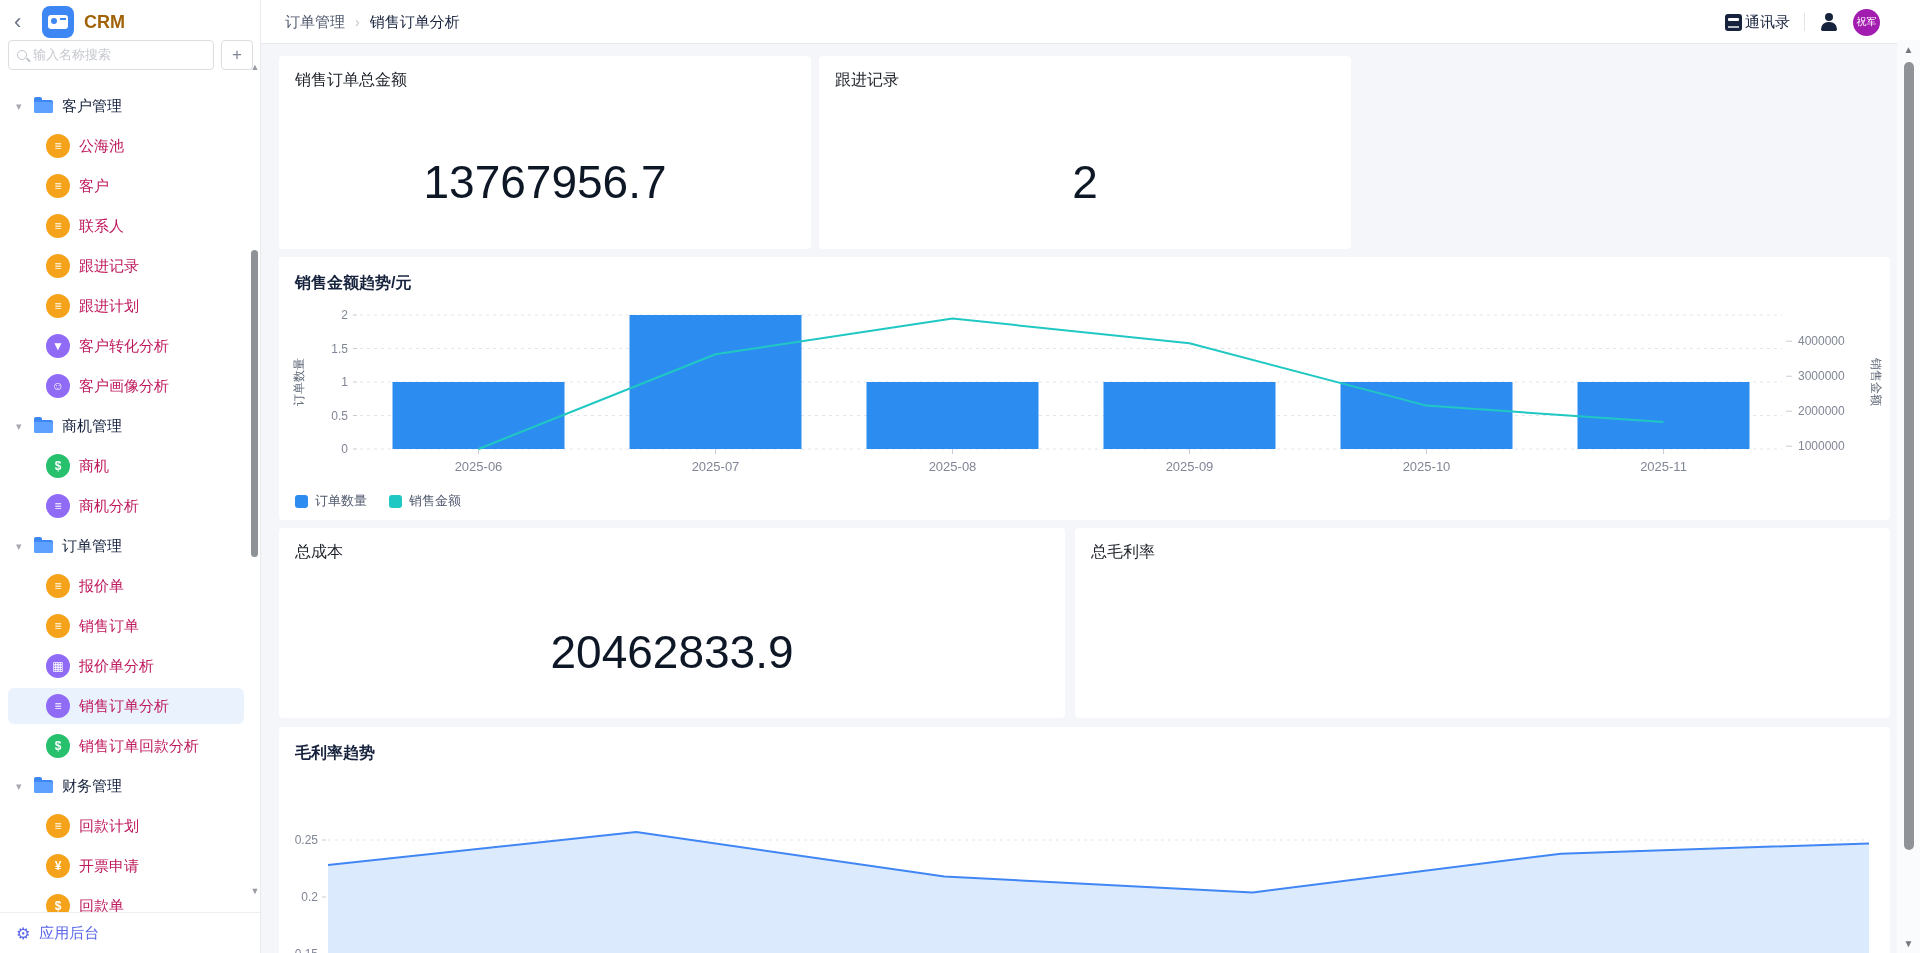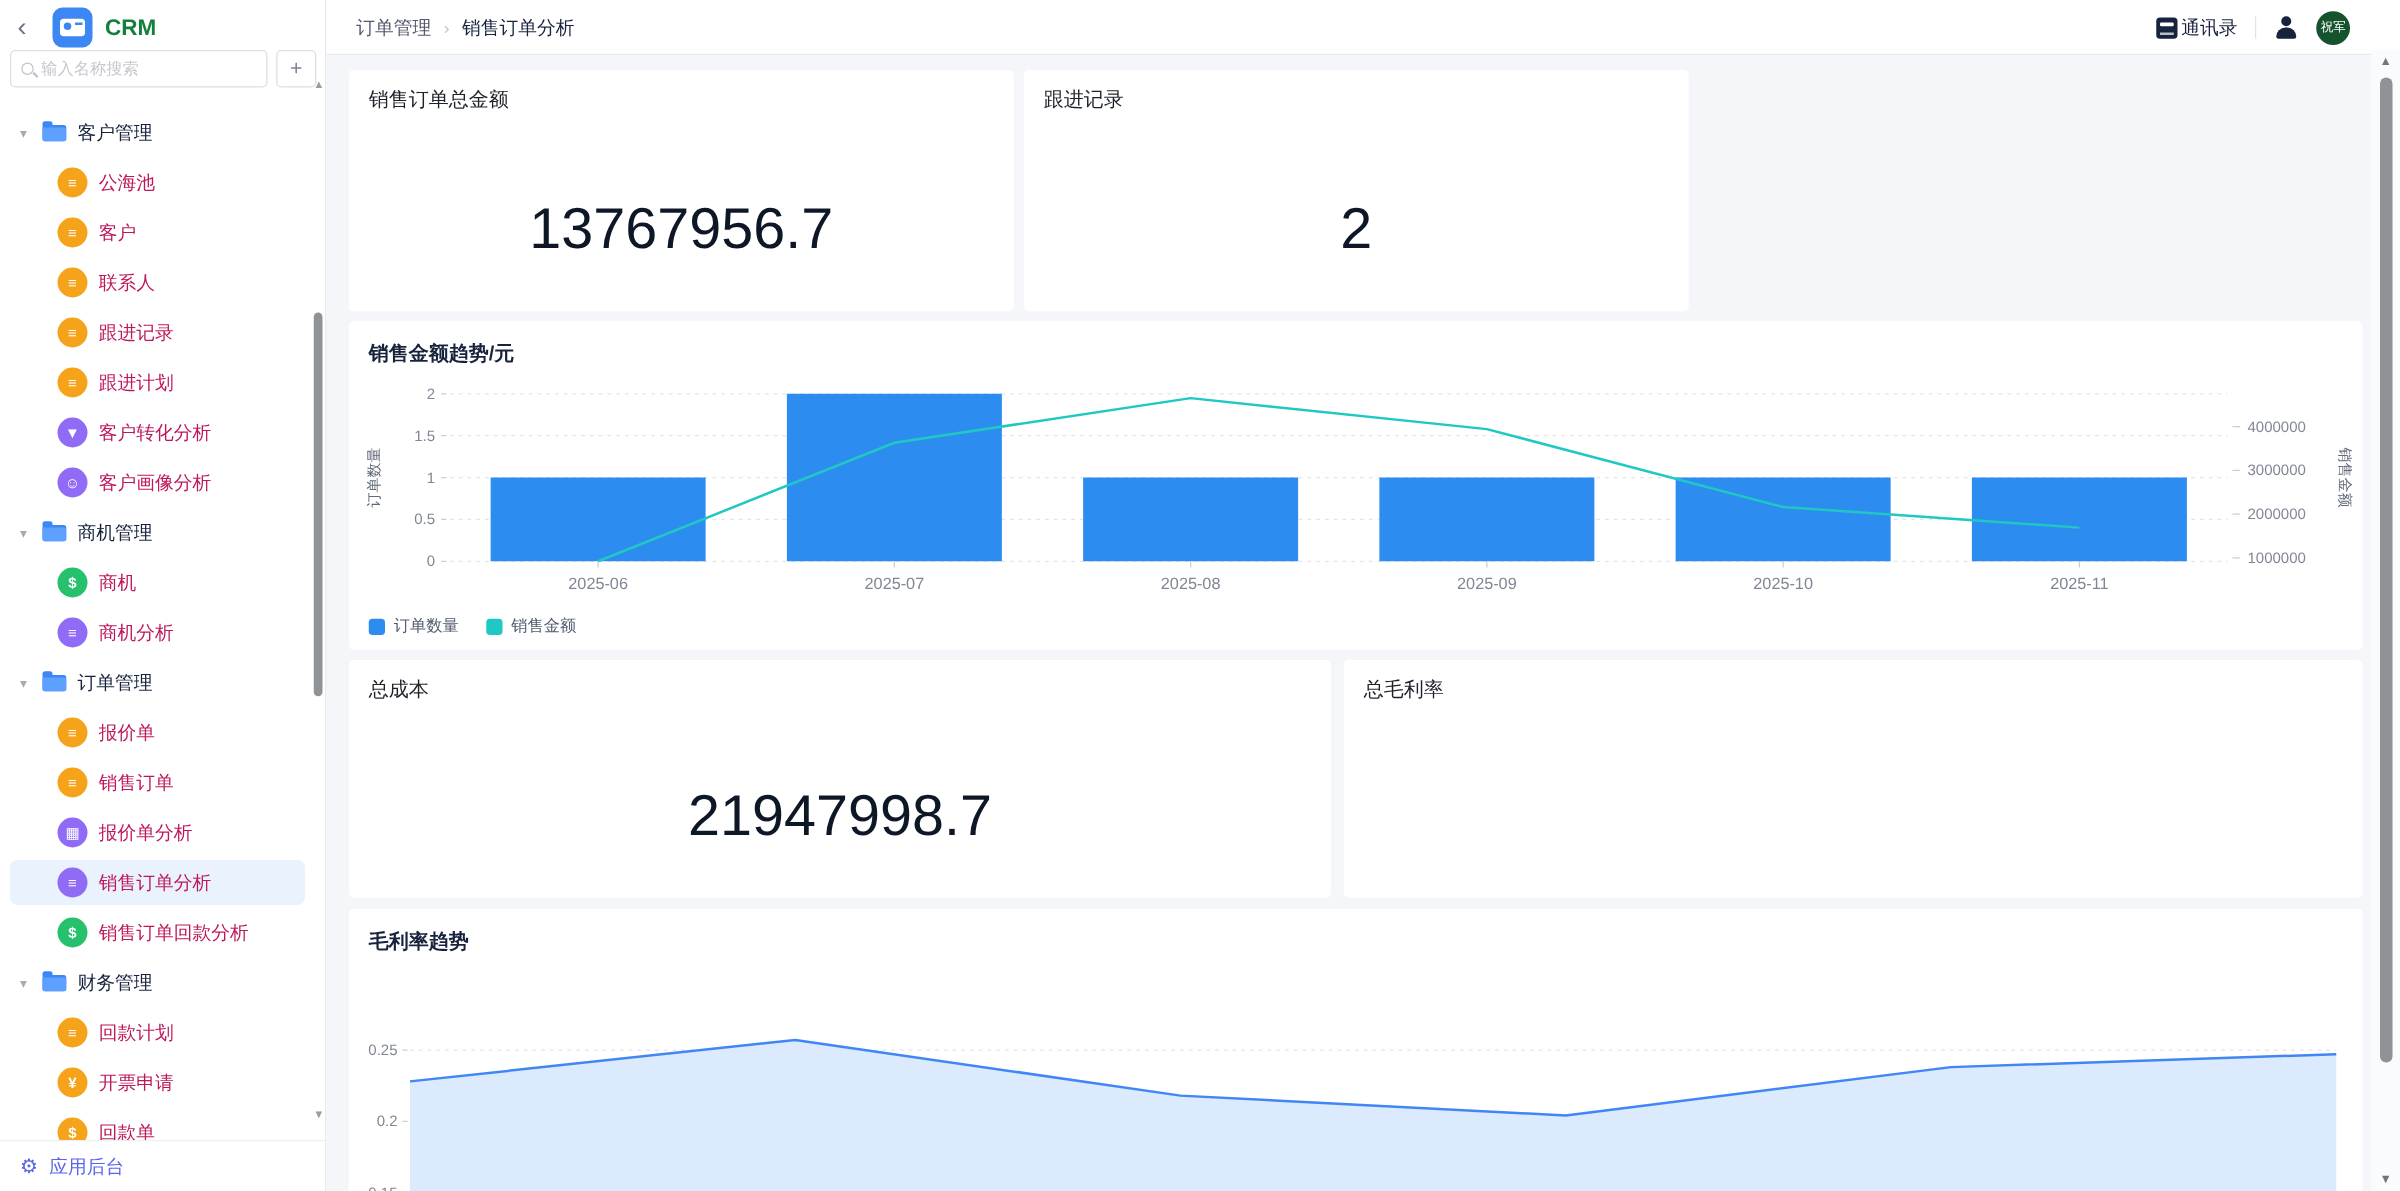--- a/index.html
+++ b/index.html
@@ -8,21 +8,21 @@
 
   
   #sidebar { position:absolute; left:0; top:0; width:261px; height:953px; background:#fff;
     border-right:1px solid #e8eaec; z-index:5; }
   .side-top { position:absolute; left:0; top:0; width:100%; height:44px; display:flex; align-items:center; padding-left:14px; }
   .back-chevron { font-size:22px; color:#6b7486; width:22px; line-height:20px; cursor:pointer; }
   .logo { width:32px; height:32px; border-radius:8px; background:#3d87f5; margin:0 10px 0 6px; position:relative; }
   .logo .card { position:absolute; left:6px; top:9px; width:20px; height:14px; background:#fff; border-radius:3px; }
   .logo .card:before { content:""; position:absolute; left:3px; top:3px; width:6px; height:6px; border-radius:50%; background:#3d87f5; }
   .logo .card:after { content:""; position:absolute; right:2px; top:3px; width:6px; height:2px; background:#3d87f5; }
-  .app-title { font-size:18px; font-weight:bold; color:#15803d; }
+  .app-title { font-size:18px; font-weight:bold; color:#a16207; }
   .side-search { position:absolute; left:8px; top:40px; width:245px; height:32px; display:flex; gap:7px; }
   .search-box { flex:1; height:30px; border:1px solid #dcdee2; border-radius:4px; display:flex; align-items:center; padding:0 8px; color:#c0c4cc; background:#fff; }
   .lens { width:10px; height:10px; border:1.5px solid #c0c4cc; border-radius:50%; position:relative; margin-right:6px; flex:none; }
   .lens:after { content:""; position:absolute; left:8px; top:8px; width:5px; height:1.5px; background:#c0c4cc; transform:rotate(45deg); }
   .search-ph { font-size:13px; color:#c5c8ce; }
   .plus-btn { width:32px; height:30px; border:1px solid #dcdee2; border-radius:4px; color:#808695; font-size:17px;
     display:flex; align-items:center; justify-content:center; background:#fff; cursor:pointer; }
   #tree { position:absolute; left:0; top:86px; width:250px; height:826px; overflow:hidden; }
   .t-row { position:relative; height:40px; display:flex; align-items:center; font-size:15px; cursor:pointer; }
   .t-row .hl { position:absolute; left:8px; right:6px; top:2px; bottom:2px; border-radius:6px; background:transparent; }
@@ -51,21 +51,21 @@
   .crumb-2 { color:#17233d; font-weight:500; }
   .h-actions { position:absolute; right:40px; top:0; height:44px; display:flex; align-items:center; gap:14px; }
   .book-icon { width:17px; height:17px; background:#17233d; border-radius:3px; position:relative; }
   .book-icon:before { content:""; position:absolute; left:3px; top:4px; right:3px; height:3px; background:#fff; border-radius:1px; }
   .book-icon:after { content:""; position:absolute; left:3px; bottom:3px; right:3px; height:2px; background:#fff; opacity:.7; }
   .contacts-btn { display:flex; align-items:center; gap:3px; font-size:15px; color:#17233d; cursor:pointer; }
   .h-sep { width:1px; height:18px; background:#e0e3e8; }
   .person-icon { width:20px; height:20px; position:relative; cursor:pointer; }
   .person-icon:before { content:""; position:absolute; left:6px; top:1px; width:8px; height:8px; border-radius:50%; background:#17233d; }
   .person-icon:after { content:""; position:absolute; left:2px; top:10px; width:16px; height:9px; border-radius:8px 8px 2px 2px; background:#17233d; }
-  .avatar { width:27px; height:27px; border-radius:50%; background:#14532d; color:#fff; font-size:10px;
+  .avatar { width:27px; height:27px; border-radius:50%; background:#a21caf; color:#fff; font-size:10px;
     display:flex; align-items:center; justify-content:center; cursor:pointer; letter-spacing:0; }
 
   
   #content { position:absolute; left:261px; top:44px; width:1636px; height:909px; background:#f5f6fa; }
   .card { position:absolute; background:#fff; border-radius:4px; }
   .card-label { position:absolute; left:16px; top:14px; font-size:16px; color:#1d2129; }
   .big-num { position:absolute; left:0; right:0; top:58px; bottom:0; display:flex; align-items:center; justify-content:center;
     font-size:46px; color:#0e1726; }
   .chart-title { position:absolute; left:16px; top:16px; font-size:16px; font-weight:bold; color:#17233d; }
   .legend { position:absolute; left:16px; bottom:10px; display:flex; align-items:center; gap:22px; font-size:13px; color:#515a6e; }
@@ -300,21 +300,21 @@
         </span>
         <span class="item">
           <span class="sq" style="background: rgb(32, 200, 195);"></span>
           <span>销售金额</span>
         </span>
       </div>
   </div>
 
   <div class="card" style="left:18px; top:484px; width:786px; height:190px;">
     <div class="card-label">总成本</div>
-    <div class="big-num">21947998.7</div>
+    <div class="big-num">20462833.9</div>
   </div>
   <div class="card" style="left:814px; top:484px; width:815px; height:190px;">
     <div class="card-label">总毛利率</div>
   </div>
 
   <div class="card" style="left:18px; top:683px; width:1611px; height:420px;">
     <div class="chart-title">毛利率趋势</div>
     <svg id="chart2" width="1611" height="380" style="position:absolute; left:0; top:40px;">
         <line x1="49" y1="73" x2="1590" y2="73" stroke="#e2e5ea" stroke-width="1" stroke-dasharray="3 4"></line>
         <text x="39" y="77" text-anchor="end" font-size="12" fill="#808695">0.25</text>

